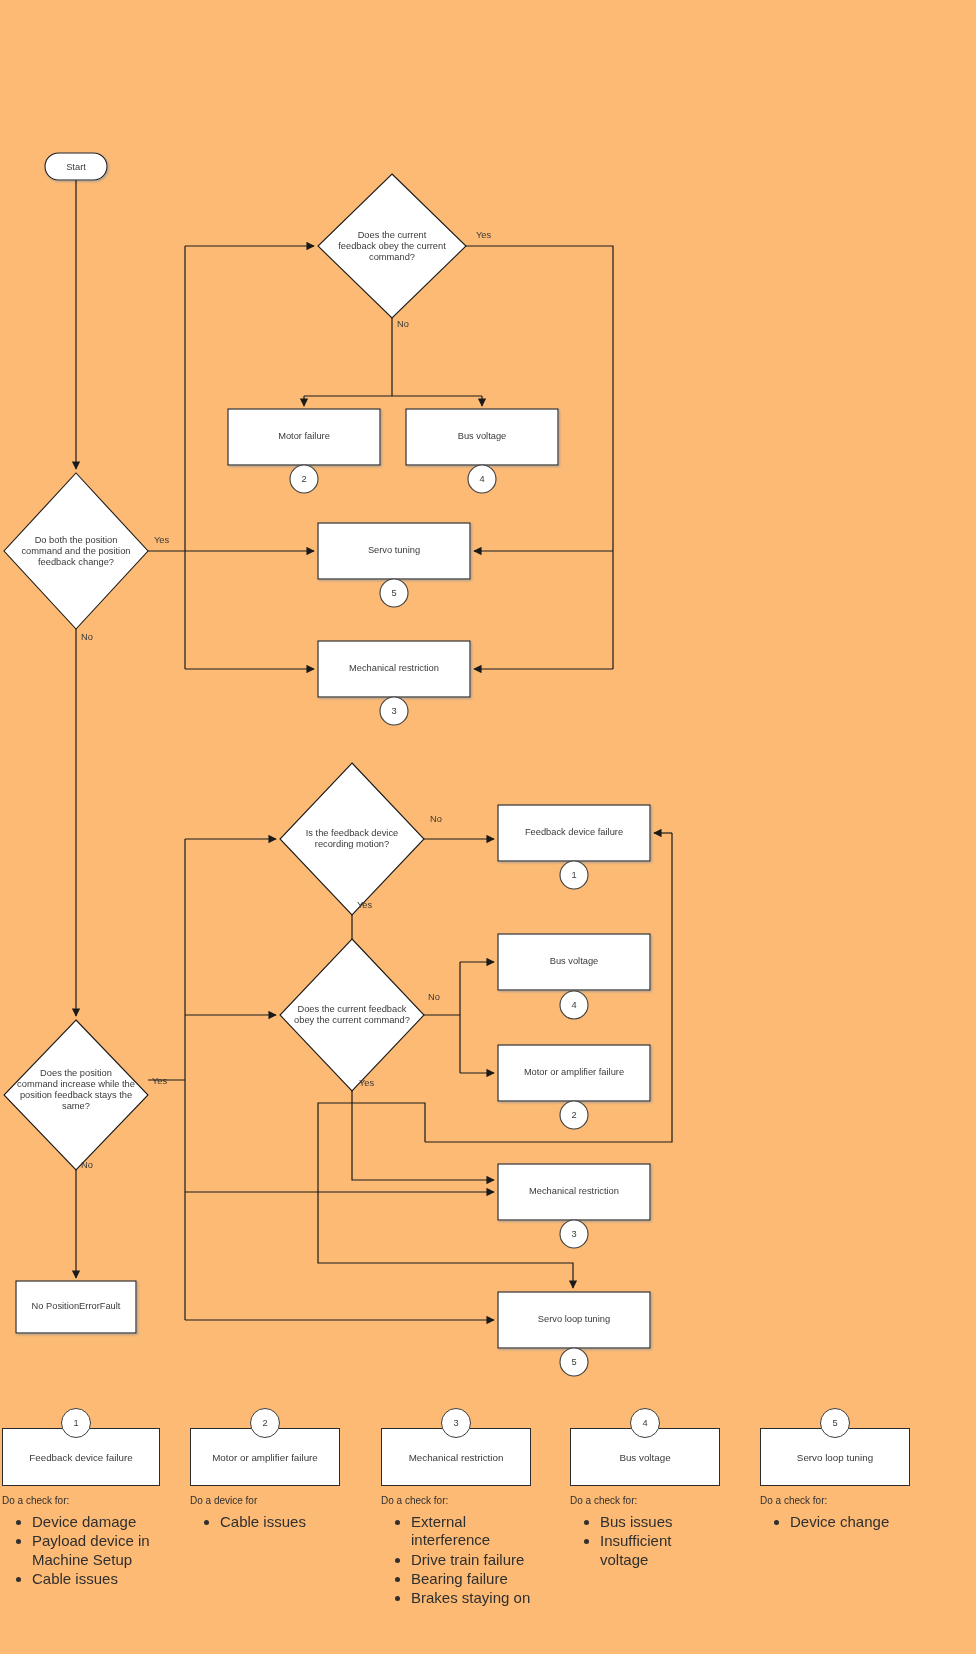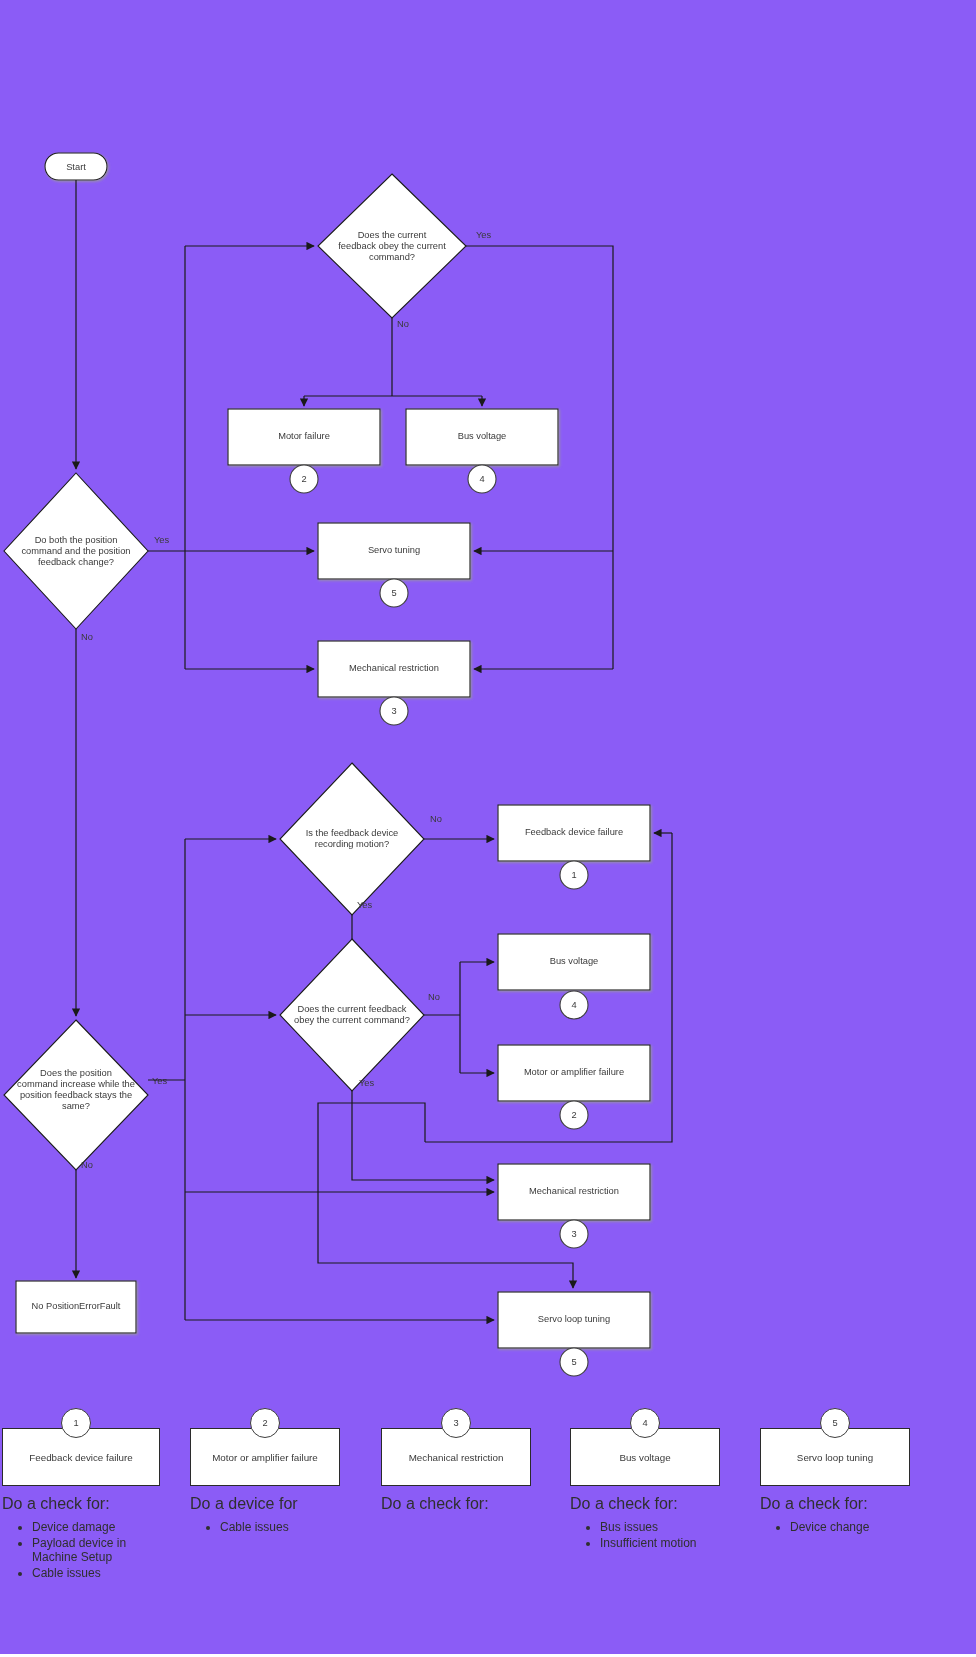--- a/index.html
+++ b/index.html
@@ -4,21 +4,21 @@
 <style>
   html, body {
     margin: 0;
     padding: 0;
     background: #ffffff;
   }
   #page {
     position: relative;
     width: 976px;
     height: 1654px;
-    background: #8b5cf6;
+    background: #fdba74;
     font-family: "Liberation Sans", sans-serif;
     overflow: hidden;
   }
   svg#flow {
     position: absolute;
     top: 0; left: 0;
     width: 976px;
     height: 1657px;
   }
   .shape-stroke { fill: #ffffff; stroke: #1a1a1a; stroke-width: 1.1; }
@@ -52,28 +52,28 @@
     background: #fff;
     height: 58px;
     display: flex;
     align-items: center;
     justify-content: center;
     font-size: 9.8px;
     color: #3a3a3a;
     box-sizing: border-box;
   }
   .legend-check {
-    font-size: 16px;
+    font-size: 10px;
     color: #2f2f2f;
     margin-top: 9px;
   }
   .legend-list {
     margin: 7px 0 0 0;
     padding-left: 30px;
-    font-size: 12px;
+    font-size: 15px;
     color: #2f2f2f;
   }
   .legend-list li { margin: 0 0 1px 0; line-height: 1.22; }
   .legend-num {
     position: absolute;
     top: -20px;
     width: 30px;
     height: 30px;
     border: 1px solid #3d3d3d;
     border-radius: 50%;
@@ -302,31 +302,37 @@
       <li>Cable issues</li>
     </ul>
   </div>
 
   <div class="legend-col" style="left:381px; top:1428px; width:150px;">
     <div class="legend-num" style="left:60px;">
       <span>3</span>
     </div>
     <div class="legend-box">Mechanical restriction</div>
     <div class="legend-check">Do a check for:</div>
+    <ul class="legend-list">
+      <li>External interference</li>
+      <li>Drive train failure</li>
+      <li>Bearing failure</li>
+      <li>Brakes staying on</li>
+    </ul>
   </div>
 
   <div class="legend-col" style="left:570px; top:1428px; width:150px;">
     <div class="legend-num" style="left:60px;">
       <span>4</span>
     </div>
     <div class="legend-box">Bus voltage</div>
     <div class="legend-check">Do a check for:</div>
     <ul class="legend-list">
       <li>Bus issues</li>
-      <li>Insufficient motion</li>
+      <li>Insufficient voltage</li>
     </ul>
   </div>
 
   <div class="legend-col" style="left:760px; top:1428px; width:150px;">
     <div class="legend-num" style="left:60px;">
       <span>5</span>
     </div>
     <div class="legend-box">Servo loop tuning</div>
     <div class="legend-check">Do a check for:</div>
     <ul class="legend-list">

